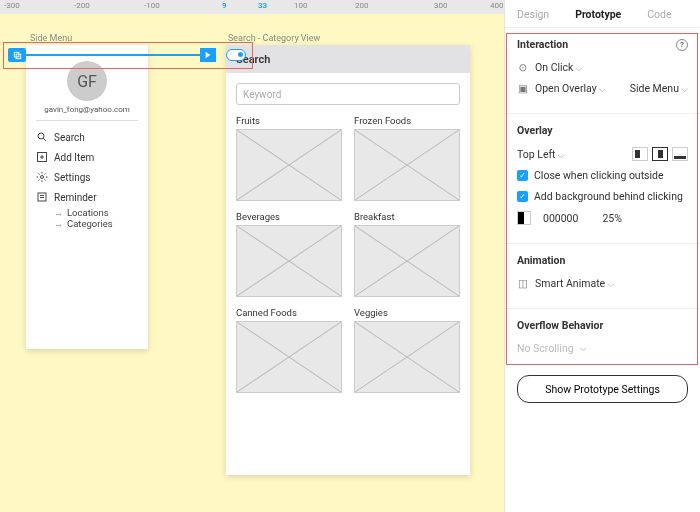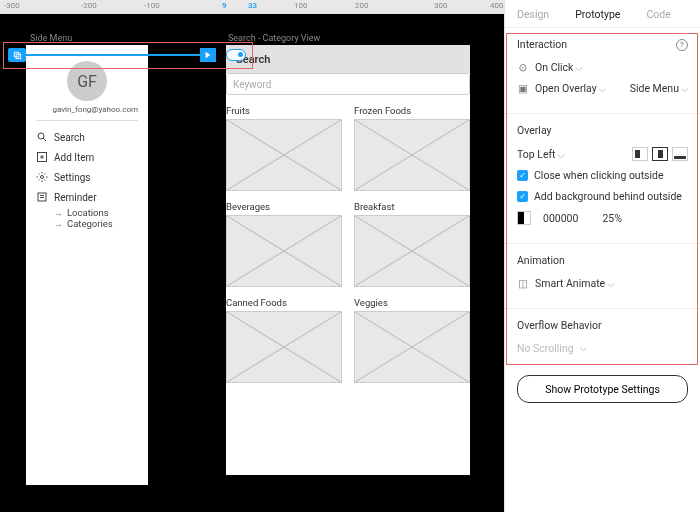--- a/index.html
+++ b/index.html
@@ -1,77 +1,77 @@
 <!DOCTYPE html>
 <html><head>
 <meta charset="utf-8">
 <style>
 *{box-sizing:border-box;margin:0;padding:0;font-family:-apple-system,BlinkMacSystemFont,"Segoe UI",Roboto,sans-serif}
 body{width:700px;height:512px;overflow:hidden;background:#fff;display:flex;font-size:11px;color:#333}
-.canvas-wrap{flex:1;background:#000000;position:relative;overflow:hidden}
+.canvas-wrap{flex:1;background:#fef9c3;position:relative;overflow:hidden}
 .ruler-h{position:absolute;top:0;left:0;right:0;height:14px;background:#e8e8e8;font-size:8px;color:#888}
 .ruler-h span{position:absolute;top:1px}
 .ruler-h span.blue{color:#18a0fb;font-weight:600}
 .frame-labels{position:absolute;top:33px;left:0;right:0;font-size:9px;color:#888}
 .frame-labels span{position:absolute}
 .redbox{position:absolute;border:1.5px solid #e56565;pointer-events:none;z-index:50}
-.side-menu{position:absolute;left:26px;top:45px;width:122px;height:440px;background:#fff;box-shadow:0 2px 6px rgba(0,0,0,.15);padding:8px 10px}
+.side-menu{position:absolute;left:26px;top:45px;width:122px;height:304px;background:#fff;box-shadow:0 2px 6px rgba(0,0,0,.15);padding:8px 10px}
 .avatar{width:40px;height:40px;border-radius:50%;background:#ccc;display:flex;align-items:center;justify-content:center;font-size:16px;color:#555;margin:8px auto 4px}
-.email{text-align:right;font-size:8px;color:#555;margin-bottom:6px}
+.email{text-align:center;font-size:8px;color:#555;margin-bottom:6px}
 .divider{border-top:1px solid #ddd;margin:4px 0 6px}
 .menu-list{list-style:none}
 .menu-item{display:flex;align-items:center;gap:6px;padding:4px 0;font-size:10px;color:#333}
 .menu-item .ic{width:12px;height:12px;display:inline-flex;align-items:center;justify-content:center;color:#444}
 .sub-item{padding-left:18px;font-size:9.5px;color:#444;display:flex;align-items:flex-end;gap:4px}
 .sub-item::before{content:"→";font-size:9px;color:#777}
 .search-frame{position:absolute;left:226px;top:45px;width:244px;height:430px;background:#fff;box-shadow:0 2px 6px rgba(0,0,0,.15)}
 .search-hdr{height:28px;background:#e2e2e4;display:flex;align-items:center;padding:0 10px;font-size:11px;font-weight:600}
-.search-body{}
+.search-body{padding:10px}
 .kw-input{width:100%;height:22px;border:1px solid #ccc;border-radius:3px;padding:0 6px;font-size:10px;color:#aaa;line-height:22px}
 .cat-grid{margin-top:10px;display:grid;grid-template-columns:1fr 1fr;gap:10px 12px}
 .cat{font-size:9.5px;color:#333}
 .cat-label{margin-bottom:3px}
 .img-ph{width:100%;height:72px;background:#e8e8e8;border:1px solid #ccc;position:relative}
 .img-ph svg{position:absolute;inset:0;width:100%;height:100%}
 .conn-line{position:absolute;top:54px;left:22px;width:188px;height:2px;background:#18a0fb;z-index:40}
 .conn-start{position:absolute;top:48px;left:8px;width:18px;height:14px;background:#18a0fb;border-radius:2px;z-index:41;display:flex;align-items:center;justify-content:center}
 .conn-start svg{width:11px;height:11px}
 .conn-play{position:absolute;top:48px;left:200px;width:16px;height:14px;background:#18a0fb;z-index:41;display:flex;align-items:center;justify-content:center}
 .conn-play svg{width:8px;height:8px;fill:#fff}
 .conn-end{position:absolute;top:49px;left:226px;width:20px;height:12px;border:1.5px solid #18a0fb;border-radius:6px;z-index:41;background:#fff}
 .conn-end::after{content:"";position:absolute;right:2px;top:2px;width:5px;height:5px;border-radius:50%;background:#18a0fb}
 .panel{width:196px;background:#fff;border-left:1px solid #e4e4e4;display:flex;flex-direction:column;font-size:10.5px}
 .tabs{display:flex;gap:26px;padding:8px 12px 6px;border-bottom:1px solid #eee}
 .tab{color:#aaa;cursor:pointer}
-.tab.active{color:#222;font-weight:400}
+.tab.active{color:#222;font-weight:700}
 .sec{padding:10px 12px;border-bottom:1px solid #eee}
-.sec-title{font-weight:400;font-size:10.5px;margin-bottom:10px;display:flex;align-items:center;justify-content:space-between}
+.sec-title{font-weight:700;font-size:10.5px;margin-bottom:10px;display:flex;align-items:center;justify-content:space-between}
 .sec-title .q{width:12px;height:12px;border:1px solid #888;border-radius:50%;font-size:8px;display:flex;align-items:center;justify-content:center;color:#666}
 .row{display:flex;align-items:center;gap:6px;margin-bottom:8px;color:#333}
 .row .ic{width:12px;height:12px;display:inline-flex;align-items:center;justify-content:center;color:#777}
 .dd::after{content:" ⌵";color:#aaa;font-size:9px}
 .chk{width:11px;height:11px;background:#18a0fb;border-radius:2px;display:inline-flex;align-items:center;justify-content:center;color:#fff;font-size:8px;flex-shrink:0}
 .ovl-modes{display:flex;gap:4px}
 .ovl-mode{width:16px;height:14px;border:1px solid #ccc;background:#fff;position:relative}
 .ovl-mode.sel{border-color:#333}
 .ovl-mode .bar{position:absolute;background:#333}
 .swatch{width:14px;height:14px;background:linear-gradient(to right,#000 50%,#fff 50%);border:1px solid #ccc;margin-right:6px}
 .btn{width:100%;height:28px;border:1px solid #333;border-radius:12px;background:#fff;font-size:10.5px;cursor:pointer}
 .noscroll{color:#bbb}
 </style>
 </head>
 <body>
 
 <div class="canvas-wrap">
   <div class="ruler-h">
     <span style="left:4px">-300</span>
-    <span style="left:81px">-200</span>
+    <span style="left:74px">-200</span>
     <span style="left:144px">-100</span>
     <span class="blue" style="left:222px">9</span>
-    <span class="blue" style="left:248px">33</span>
+    <span class="blue" style="left:258px">33</span>
     <span style="left:294px">100</span>
     <span style="left:355px">200</span>
     <span style="left:434px">300</span>
     <span style="left:490px">400</span>
   </div>
 
   <div class="frame-labels">
     <span style="left:30px">Side Menu</span>
     <span style="left:228px">Search - Category View</span>
   </div>
@@ -252,21 +252,21 @@
             <span class="bar" style="left:1px;top:8px;width:12px;height:3px"></span>
           </span>
       </span>
     </div>
     <div class="row">
         <span class="chk">✓</span>
         <span>Close when clicking outside</span>
       </div>
     <div class="row">
         <span class="chk">✓</span>
-        <span>Add background behind outside</span>
+        <span>Add background behind clicking</span>
       </div>
     <div class="row">
         <span class="swatch"></span>
         <span>000000</span>
         <span style="margin-left:18px">25%</span>
       </div>
   </div>
 
   <div class="sec">
     <div class="sec-title">

